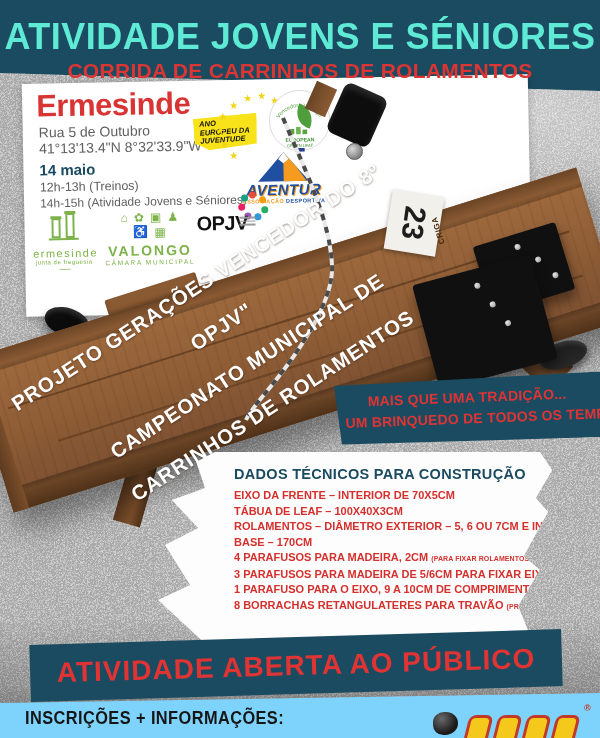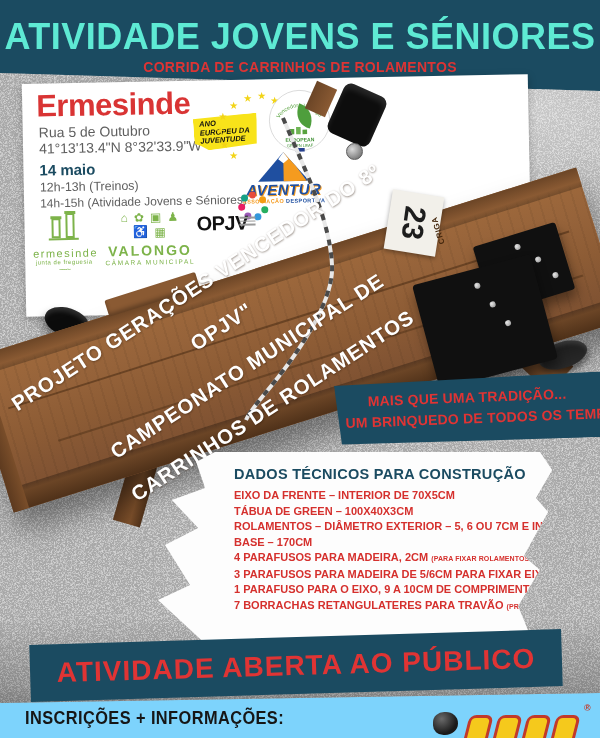--- a/index.html
+++ b/index.html
@@ -4,21 +4,21 @@
 <style>
   * { margin:0; padding:0; box-sizing:border-box; }
   html,body { background:#333; }
   .poster {
     position:relative; width:600px; height:738px; overflow:hidden;
     background:#1b4b61; font-family:"Liberation Sans", sans-serif;
   }
   
   .header { position:absolute; top:0; left:0; width:600px; height:100px; z-index:6; text-align:center; pointer-events:none; }
   .header .t1 { margin-top:16px; font-size:36px; font-weight:bold; color:#5eead4; letter-spacing:.5px; }
-  .header .t2 { margin-top:1px; font-size:14px; font-weight:bold; color:#dd3434; letter-spacing:.3px; }
+  .header .t2 { margin-top:1px; font-size:21px; font-weight:bold; color:#dd3434; letter-spacing:.3px; }
   
   .asphalt {
     position:absolute; left:0; top:73px; width:600px; height:632px; z-index:1;
     background:#a3a3a3;
     clip-path:polygon(0 0, 600px 18px, 600px 620px, 0 630px);
   }
   .asphalt svg { position:absolute; inset:0; width:100%; height:100%; opacity:.85; }
   .asphalt .sheen { position:absolute; inset:0;
     background:
       radial-gradient(420px 200px at 88% 6%, rgba(255,255,255,.38), rgba(255,255,255,0) 70%),
@@ -317,27 +317,27 @@
 
   <div class="tradition">
     <div>MAIS QUE UMA TRADIÇÃO...</div>
     <div>UM BRINQUEDO DE TODOS OS TEMPOS</div>
   </div>
 
   <div class="patch">
     <div class="tech">
       <div class="title">DADOS TÉCNICOS PARA CONSTRUÇÃO</div>
       <div class="row"><span>EIXO DA FRENTE – INTERIOR DE 70X5CM</span></div>
-      <div class="row"><span>TÁBUA DE GREEN – 100X40X3CM</span></div>
+      <div class="row"><span>TÁBUA DE LEAF – 100X40X3CM</span></div>
       <div class="row"><span>ROLAMENTOS – DIÂMETRO EXTERIOR – 5, 6 OU 7CM E INTERIOR – 3CM</span></div>
       <div class="row"><span>BASE – 170CM</span></div>
       <div class="row"><span>4 PARAFUSOS PARA MADEIRA, 2CM </span><span class="note">(PARA FIXAR ROLAMENTOS E BORRACHAS TRAVÃO)</span></div>
       <div class="row"><span>3 PARAFUSOS PARA MADEIRA DE 5/6CM PARA FIXAR EIXO DE TRÁS</span></div>
       <div class="row"><span>1 PARAFUSO PARA O EIXO, 9 A 10CM DE COMPRIMENTO</span></div>
-      <div class="row"><span>7 BORRACHAS RETANGULATERES PARA TRAVÃO </span><span class="note">(PROTEÇÃO DOS PÉS)</span></div>
+      <div class="row"><span>8 BORRACHAS RETANGULATERES PARA TRAVÃO </span><span class="note">(PROTEÇÃO DOS PÉS)</span></div>
     </div>
   </div>
 
   <div class="banner">ATIVIDADE ABERTA AO PÚBLICO</div>
 
   <div class="header">
     <div class="t1">ATIVIDADE JOVENS E SÉNIORES</div>
     <div class="t2">CORRIDA DE CARRINHOS DE ROLAMENTOS</div>
   </div>
 

